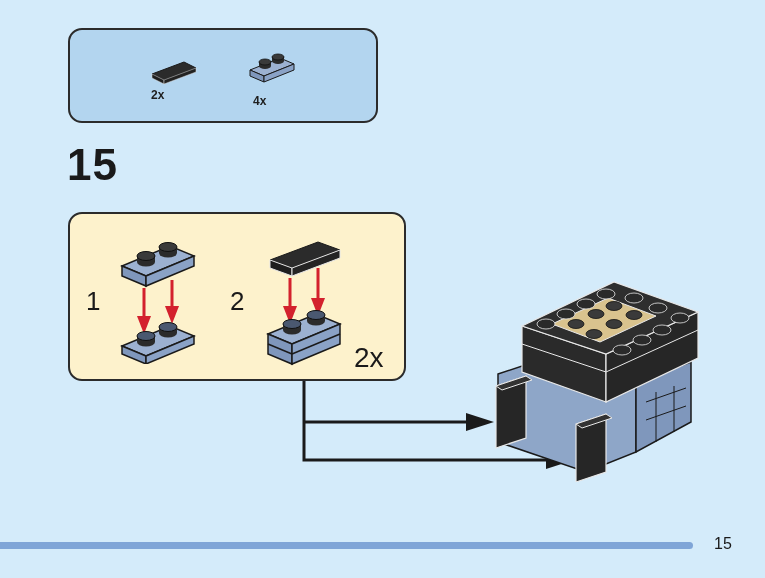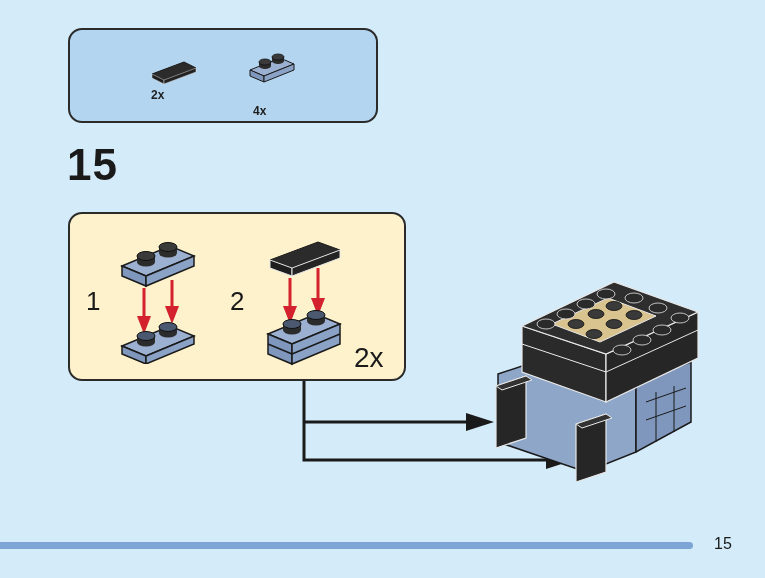--- a/index.html
+++ b/index.html
@@ -55,21 +55,21 @@
       <polygon points="2,18 16,24 16,30 2,24" fill="#7f97bc" stroke="#1a1a1a" stroke-width="1"></polygon>
       <polygon points="16,24 46,12 46,18 16,30" fill="#8aa2c6" stroke="#1a1a1a" stroke-width="1"></polygon>
       <ellipse cx="17" cy="14" rx="6" ry="3" fill="#2b2b2b"></ellipse>
       <rect x="11" y="10" width="12" height="4" fill="#2b2b2b"></rect>
       <ellipse cx="17" cy="10" rx="6" ry="3" fill="#3a3a3a" stroke="#111" stroke-width="0.8"></ellipse>
       <ellipse cx="30" cy="9" rx="6" ry="3" fill="#2b2b2b"></ellipse>
       <rect x="24" y="5" width="12" height="4" fill="#2b2b2b"></rect>
       <ellipse cx="30" cy="5" rx="6" ry="3" fill="#3a3a3a" stroke="#111" stroke-width="0.8"></ellipse>
     </svg>
   </div>
-  <div class="part-qty" style="left:183px; top:74px;">4x</div>
+  <div class="part-qty" style="left:183px; top:64px;">4x</div>
 </div>
 
 <div class="step-number">15</div>
 
 <svg class="connector" width="765" height="578">
   <polyline points="304,380 304,460 550,460" fill="none" stroke="#1a1a1a" stroke-width="3"></polyline>
   <line x1="304" y1="422" x2="470" y2="422" stroke="#1a1a1a" stroke-width="3"></line>
   <polygon points="466,413 494,422 466,431" fill="#1a1a1a"></polygon>
   <polygon points="546,451 574,460 546,469" fill="#1a1a1a"></polygon>
 </svg>

